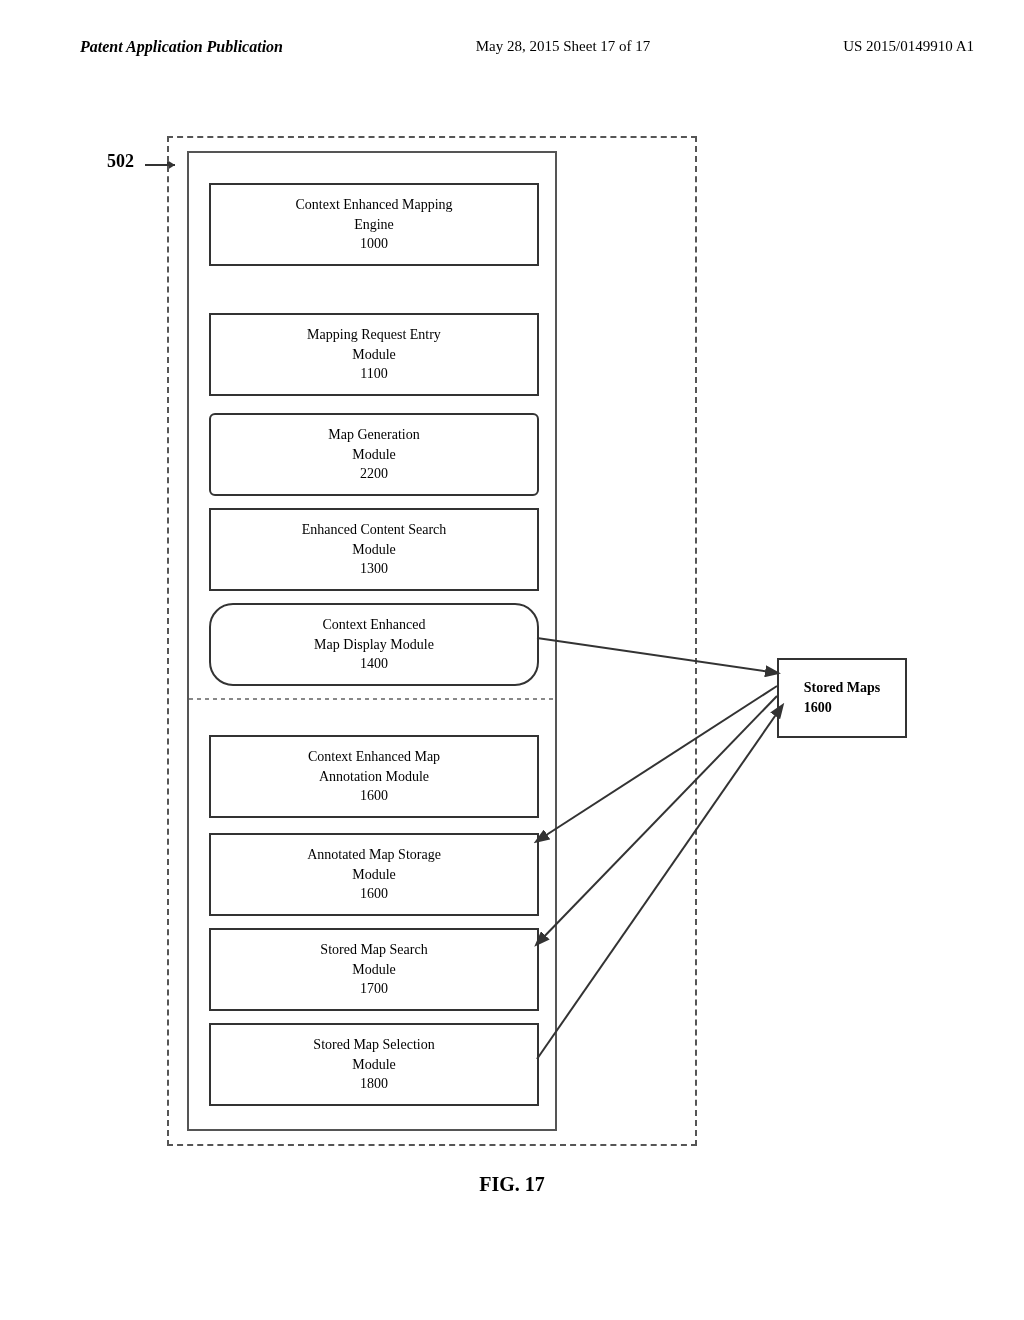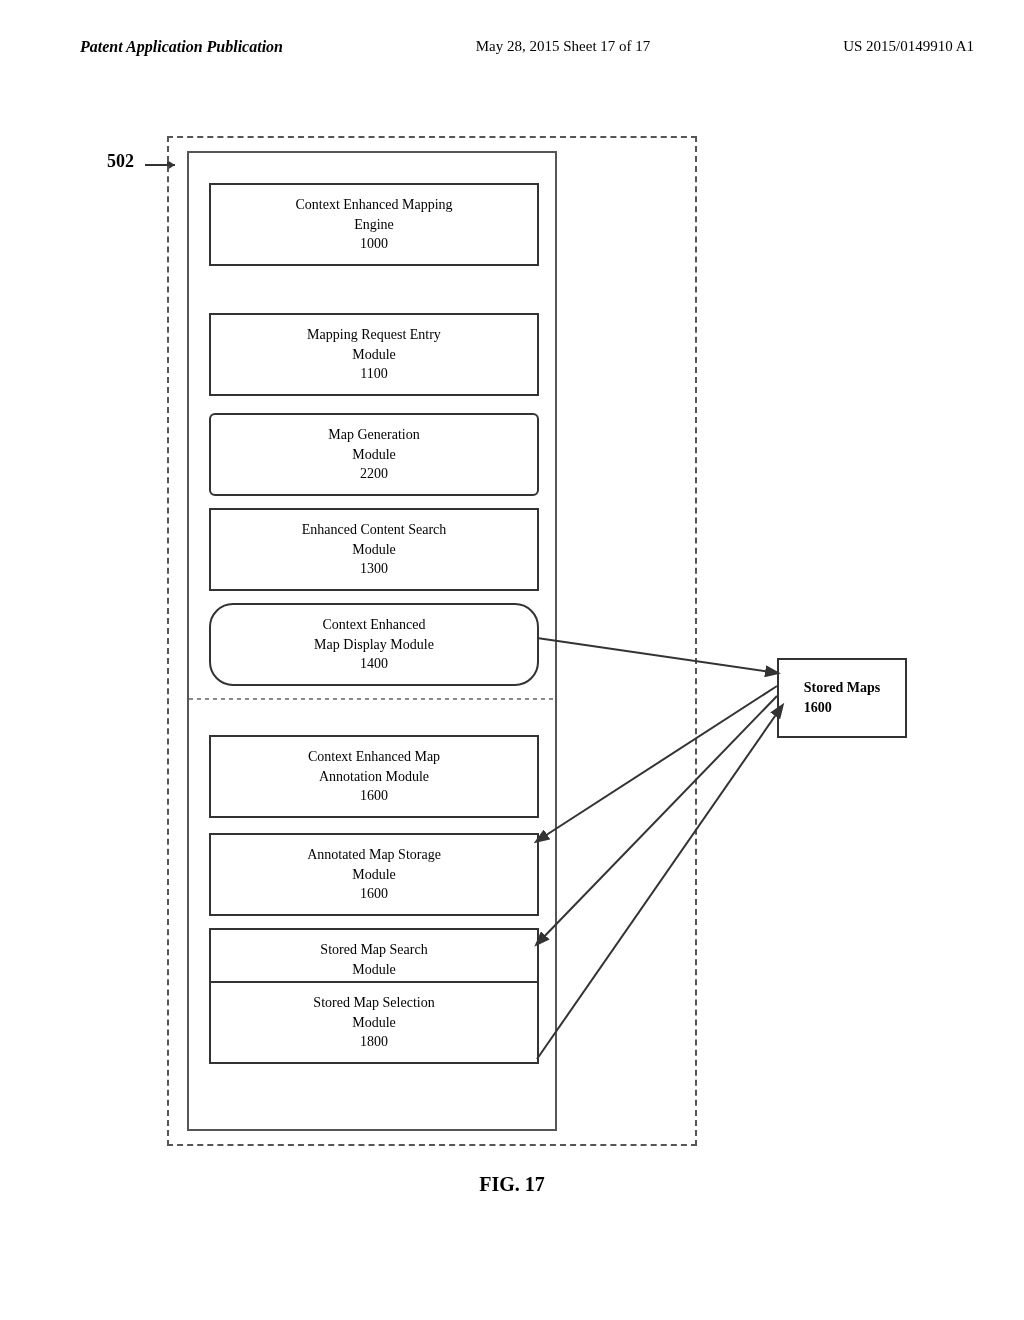--- a/index.html
+++ b/index.html
@@ -212,21 +212,21 @@
       <span>Module</span><br>
       <span>1600</span>
     </div>
 
     <div class="module-box" style="top: 775px;">
       <span>Stored Map Search</span><br>
       <span>Module</span><br>
       <span>1700</span>
     </div>
 
-    <div class="module-box" style="top: 828px;">
+    <div class="module-box" style="top: 870px;">
       <span>Stored Map Selection</span><br>
       <span>Module</span><br>
       <span>1800</span>
     </div>
 
   </div>
 
   <div class="stored-maps-box">
     <div>
       <div>Stored Maps</div>

